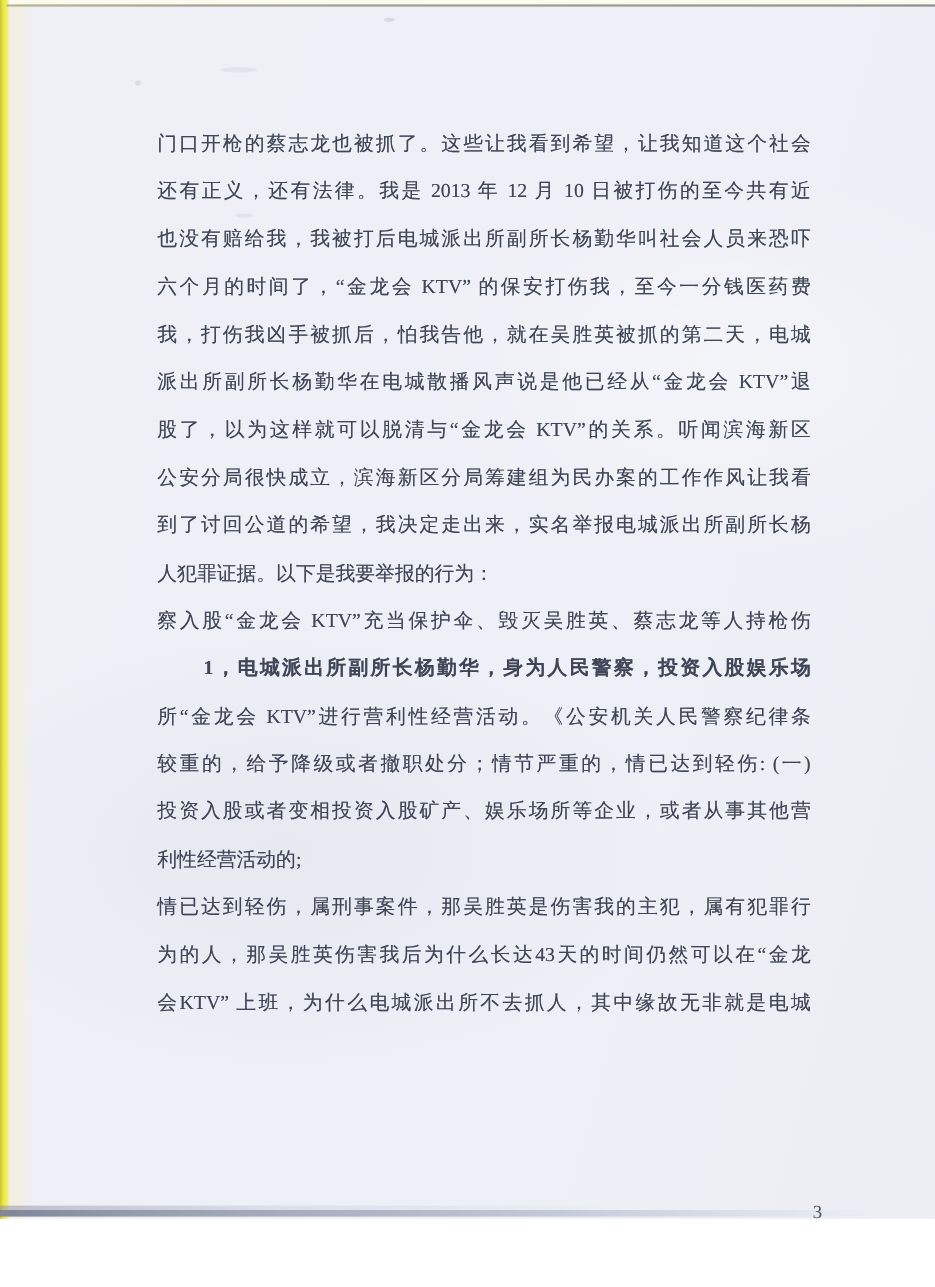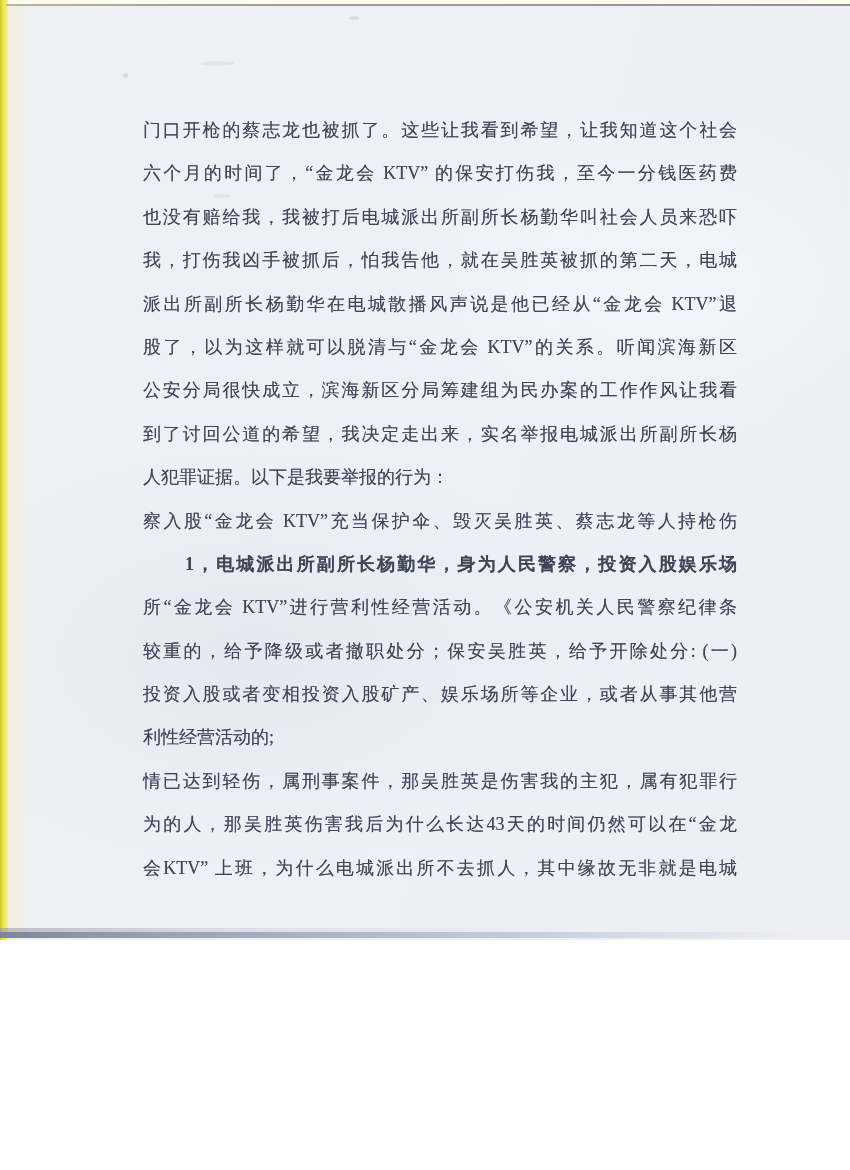--- a/index.html
+++ b/index.html
@@ -7,21 +7,21 @@
     padding: 0;
     width: 850px;
     height: 1170px;
     overflow: hidden;
     font-family: "Liberation Serif", serif;
   }
 
   .scan-page {
     position: relative;
     width: 850px;
-    height: 940px;
+    height: 1108px;
     background:
       radial-gradient(ellipse 420px 260px at 78% 30%, rgba(255,255,255,0.35), rgba(255,255,255,0) 70%),
       radial-gradient(ellipse 500px 300px at 30% 70%, rgba(208,211,222,0.25), rgba(208,211,222,0) 70%),
       linear-gradient(105deg, var(--paper) 0%, #eef0f7 55%, #eceef4 100%);
     overflow: hidden;
   }
 
   
   .edge-cream {
     position: absolute;
@@ -123,32 +123,33 @@
   <div class="strip-bottom-shadow"></div>
   <div class="strip-bottom"></div>
 
   <div class="smudge s1"></div>
   <div class="smudge s2"></div>
   <div class="smudge s3"></div>
   <div class="smudge s4"></div>
 
   <div class="text-block" id="text-block">
       <div class="line just">门口开枪的蔡志龙也被抓了。这些让我看到希望，让我知道这个社会</div>
+      <div class="line just">还有正义，还有法律。我是 2013 年 12 月 10 日被打伤的至今共有近</div>
+      <div class="line just">也没有赔给我，我被打后电城派出所副所长杨勤华叫社会人员来恐吓</div>
       <div class="line just">六个月的时间了，“金龙会 KTV” 的保安打伤我，至今一分钱医药费</div>
-      <div class="line just">也没有赔给我，我被打后电城派出所副所长杨勤华叫社会人员来恐吓</div>
       <div class="line just">我，打伤我凶手被抓后，怕我告他，就在吴胜英被抓的第二天，电城</div>
       <div class="line just">派出所副所长杨勤华在电城散播风声说是他已经从“金龙会 KTV”退</div>
       <div class="line just">股了，以为这样就可以脱清与“金龙会 KTV”的关系。听闻滨海新区</div>
       <div class="line just">公安分局很快成立，滨海新区分局筹建组为民办案的工作作风让我看</div>
       <div class="line just">到了讨回公道的希望，我决定走出来，实名举报电城派出所副所长杨</div>
       <div class="line">人犯罪证据。以下是我要举报的行为：</div>
       <div class="line just">察入股“金龙会 KTV”充当保护伞、毁灭吴胜英、蔡志龙等人持枪伤</div>
       <div class="line just ind">1，电城派出所副所长杨勤华，身为人民警察，投资入股娱乐场</div>
       <div class="line just">所“金龙会 KTV”进行营利性经营活动。《公安机关人民警察纪律条</div>
-      <div class="line just">较重的，给予降级或者撤职处分；保安吴胜英，给予开除处分: (一)</div>
+      <div class="line just">较重的，给予降级或者撤职处分；情节严重的，情已达到轻伤: (一)</div>
       <div class="line just">投资入股或者变相投资入股矿产、娱乐场所等企业，或者从事其他营</div>
       <div class="line">利性经营活动的;</div>
       <div class="line just">情已达到轻伤，属刑事案件，那吴胜英是伤害我的主犯，属有犯罪行</div>
       <div class="line just">为的人，那吴胜英伤害我后为什么长达43天的时间仍然可以在“金龙</div>
       <div class="line just">会KTV” 上班，为什么电城派出所不去抓人，其中缘故无非就是电城</div>
     </div>
 
   <div class="page-number">3</div>
 </div>
 

